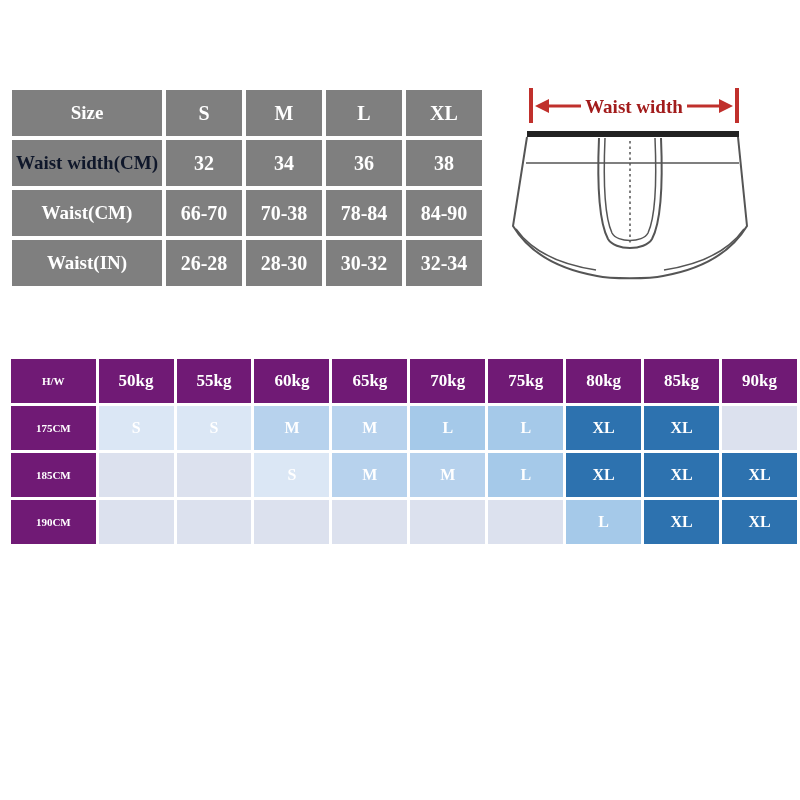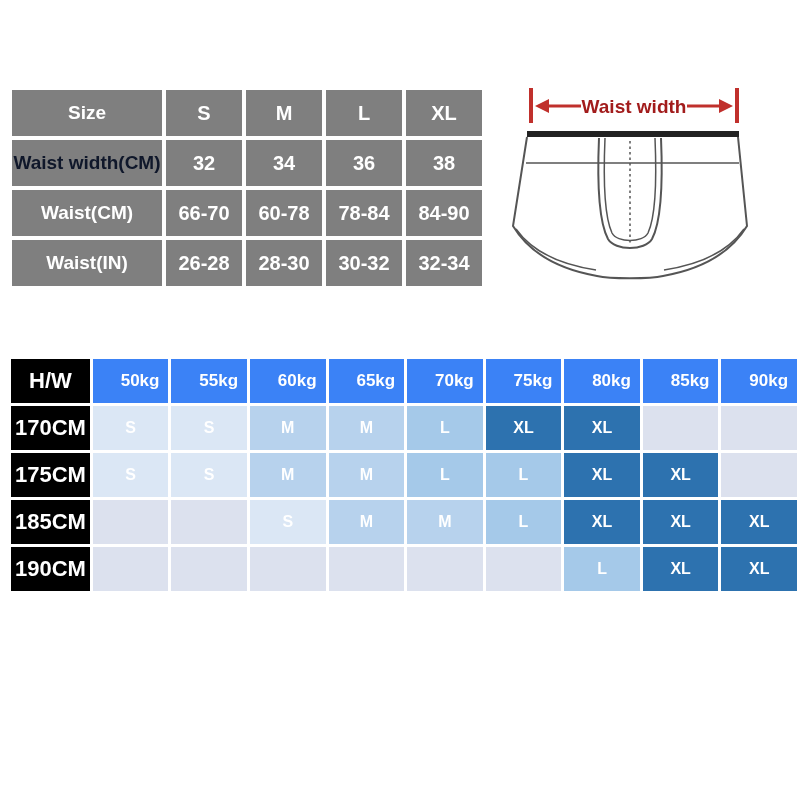--- a/index.html
+++ b/index.html
@@ -1,31 +1,31 @@
 <!DOCTYPE html>
 <html><head>
 <meta charset="utf-8">
 <style>
   html,body{margin:0;padding:0;background:#fff;}
   .canvas{position:relative;width:800px;height:612px;background:#ffffff;overflow:hidden;
-          font-family:Liberation Sans, sans-serif;font-weight:bold;}
+          font-family:Liberation Serif, serif;font-weight:bold;}
 
   
   table.size-table{position:absolute;left:8px;top:86px;border-collapse:separate;border-spacing:4px;}
   table.size-table td{background:#7f7f7f;color:#ffffff;text-align:center;vertical-align:middle;
                       height:44px;font-size:20px;}
   table.size-table td.lbl{width:148px;font-size:19px;}
   table.size-table td.val{width:74px;}
   table.size-table td.red{color:#0f172a;}
 
   
   table.hw-table{position:absolute;left:8px;top:356px;border-collapse:separate;border-spacing:3px;}
   table.hw-table td{text-align:center;vertical-align:middle;height:42px;font-size:16px;color:#ffffff;}
-  table.hw-table td.hdr{background:#3b82f6;width:74px;font-size:17px;padding-left:20px;}
-  table.hw-table td.rowhdr{background:#000000;width:84px;font-size:22px;}
+  table.hw-table td.hdr{background:#701a75;width:74px;font-size:17px;}
+  table.hw-table td.rowhdr{background:#701a75;width:84px;font-size:11px;}
   table.hw-table td.cell{width:74px;}
   td.c-S{background:#dbe7f5;color:#ffffff;}
   td.c-M{background:#b7d2ed;color:#ffffff;}
   td.c-L{background:#a5c9e9;color:#ffffff;}
   td.c-XL{background:#2d72af;color:#d9e9f8;}
   td.c-empty{background:#dce1ee;}
 
   
   .diagram{position:absolute;left:498px;top:40px;width:302px;height:262px;}
 </style>
@@ -46,21 +46,21 @@
     <tr>
       <td class="lbl red">Waist width(CM)</td>
       <td class="val">32</td>
       <td class="val">34</td>
       <td class="val">36</td>
       <td class="val">38</td>
     </tr>
     <tr>
       <td class="lbl">Waist(CM)</td>
       <td class="val">66-70</td>
-      <td class="val">60-78</td>
+      <td class="val">70-38</td>
       <td class="val">78-84</td>
       <td class="val">84-90</td>
     </tr>
     <tr>
       <td class="lbl">Waist(IN)</td>
       <td class="val">26-28</td>
       <td class="val">28-30</td>
       <td class="val">30-32</td>
       <td class="val">32-34</td>
     </tr>
@@ -99,32 +99,20 @@
       <td class="hdr">55kg</td>
       <td class="hdr">60kg</td>
       <td class="hdr">65kg</td>
       <td class="hdr">70kg</td>
       <td class="hdr">75kg</td>
       <td class="hdr">80kg</td>
       <td class="hdr">85kg</td>
       <td class="hdr">90kg</td>
     </tr>
     <tr>
-      <td class="rowhdr">170CM</td>
-      <td class="cell c-S">S</td>
-      <td class="cell c-S">S</td>
-      <td class="cell c-M">M</td>
-      <td class="cell c-M">M</td>
-      <td class="cell c-L">L</td>
-      <td class="cell c-XL">XL</td>
-      <td class="cell c-XL">XL</td>
-      <td class="cell c-empty"></td>
-      <td class="cell c-empty"></td>
-    </tr>
-    <tr>
       <td class="rowhdr">175CM</td>
       <td class="cell c-S">S</td>
       <td class="cell c-S">S</td>
       <td class="cell c-M">M</td>
       <td class="cell c-M">M</td>
       <td class="cell c-L">L</td>
       <td class="cell c-L">L</td>
       <td class="cell c-XL">XL</td>
       <td class="cell c-XL">XL</td>
       <td class="cell c-empty"></td>

